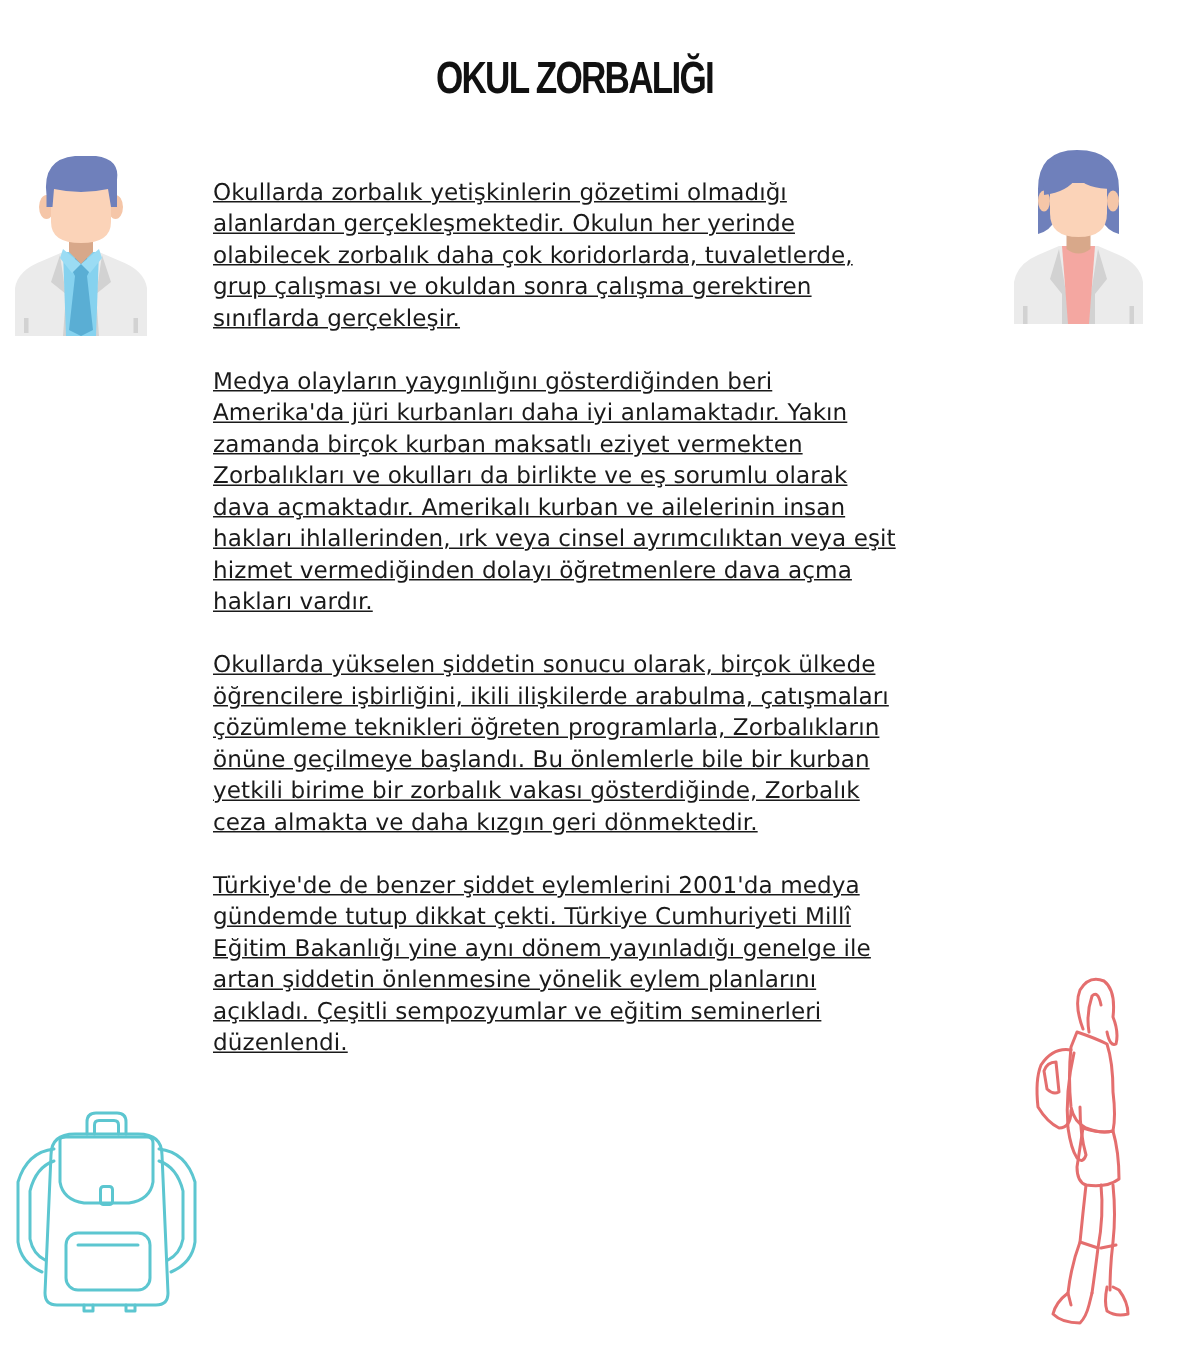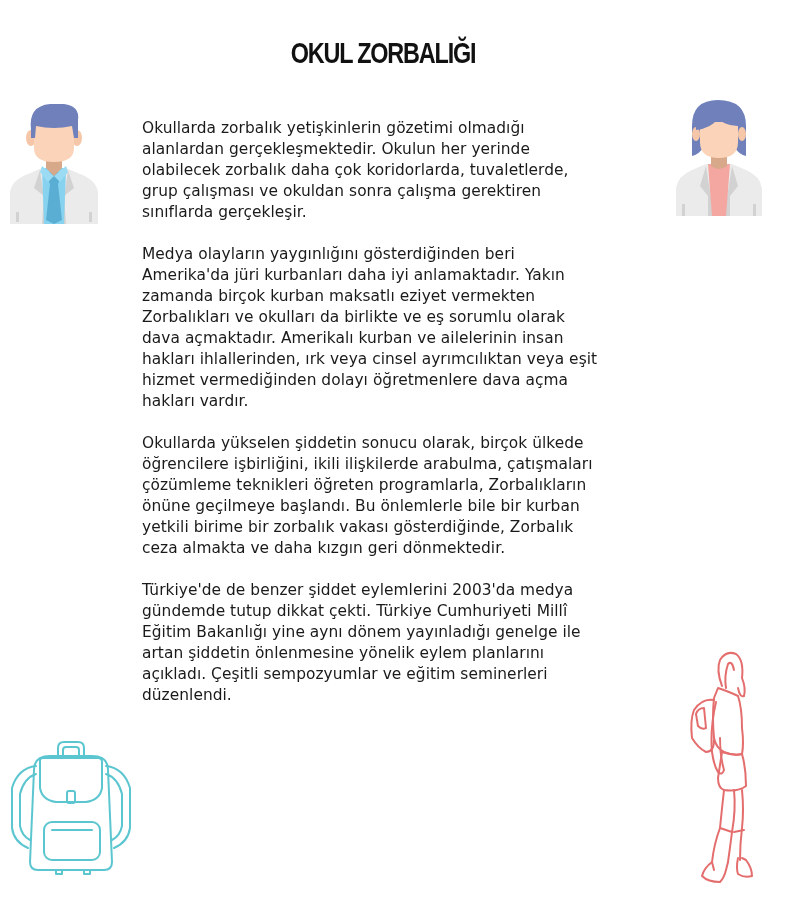--- a/index.html
+++ b/index.html
@@ -14,20 +14,21 @@
     font-family: "Liberation Sans", sans-serif;
     font-weight: bold; font-size: 30px; color: #111111;
     letter-spacing: -1.5px;
     transform: scaleX(0.78); transform-origin: 383px 0;
   }
   .content {
     position: absolute; left: 142px; top: 118px; width: 490px;
     font-family: "DejaVu Sans", sans-serif;
     font-size: 15.4px; line-height: 21px; color: #1a1a1a;
     letter-spacing: 0.05px;
+    text-decoration: underline;
   }
   .content p { margin: 0 0 21px 0; white-space: pre-line; }
   .icon { position: absolute; }
   .doctor-male { left: 6px; top: 100px; width: 96px; height: 124px; }
   .doctor-female { left: 674px; top: 96px; width: 90px; height: 120px; }
   .backpack { left: 6px; top: 738px; width: 130px; height: 140px; }
   .girl { left: 684px; top: 648px; width: 80px; height: 238px; }
 </style>
 </head>
 <body>
@@ -47,21 +48,21 @@
 dava açmaktadır. Amerikalı kurban ve ailelerinin insan
 hakları ihlallerinden, ırk veya cinsel ayrımcılıktan veya eşit
 hizmet vermediğinden dolayı öğretmenlere dava açma
 hakları vardır.</p>
   <p>Okullarda yükselen şiddetin sonucu olarak, birçok ülkede
 öğrencilere işbirliğini, ikili ilişkilerde arabulma, çatışmaları
 çözümleme teknikleri öğreten programlarla, Zorbalıkların
 önüne geçilmeye başlandı. Bu önlemlerle bile bir kurban
 yetkili birime bir zorbalık vakası gösterdiğinde, Zorbalık
 ceza almakta ve daha kızgın geri dönmektedir.</p>
-  <p>Türkiye'de de benzer şiddet eylemlerini 2003'da medya
+  <p>Türkiye'de de benzer şiddet eylemlerini 2001'da medya
 gündemde tutup dikkat çekti. Türkiye Cumhuriyeti Millî
 Eğitim Bakanlığı yine aynı dönem yayınladığı genelge ile
 artan şiddetin önlenmesine yönelik eylem planlarını
 açıkladı. Çeşitli sempozyumlar ve eğitim seminerleri
 düzenlendi.</p>
 </div>
 
 <svg class="icon doctor-male" viewBox="0 0 96 124">
 
   <path d="M4 124 L4 92 Q6 80 22 74 L36 68 L60 68 L74 74 Q90 80 92 92 L92 124 Z" fill="#ebebeb"></path>

